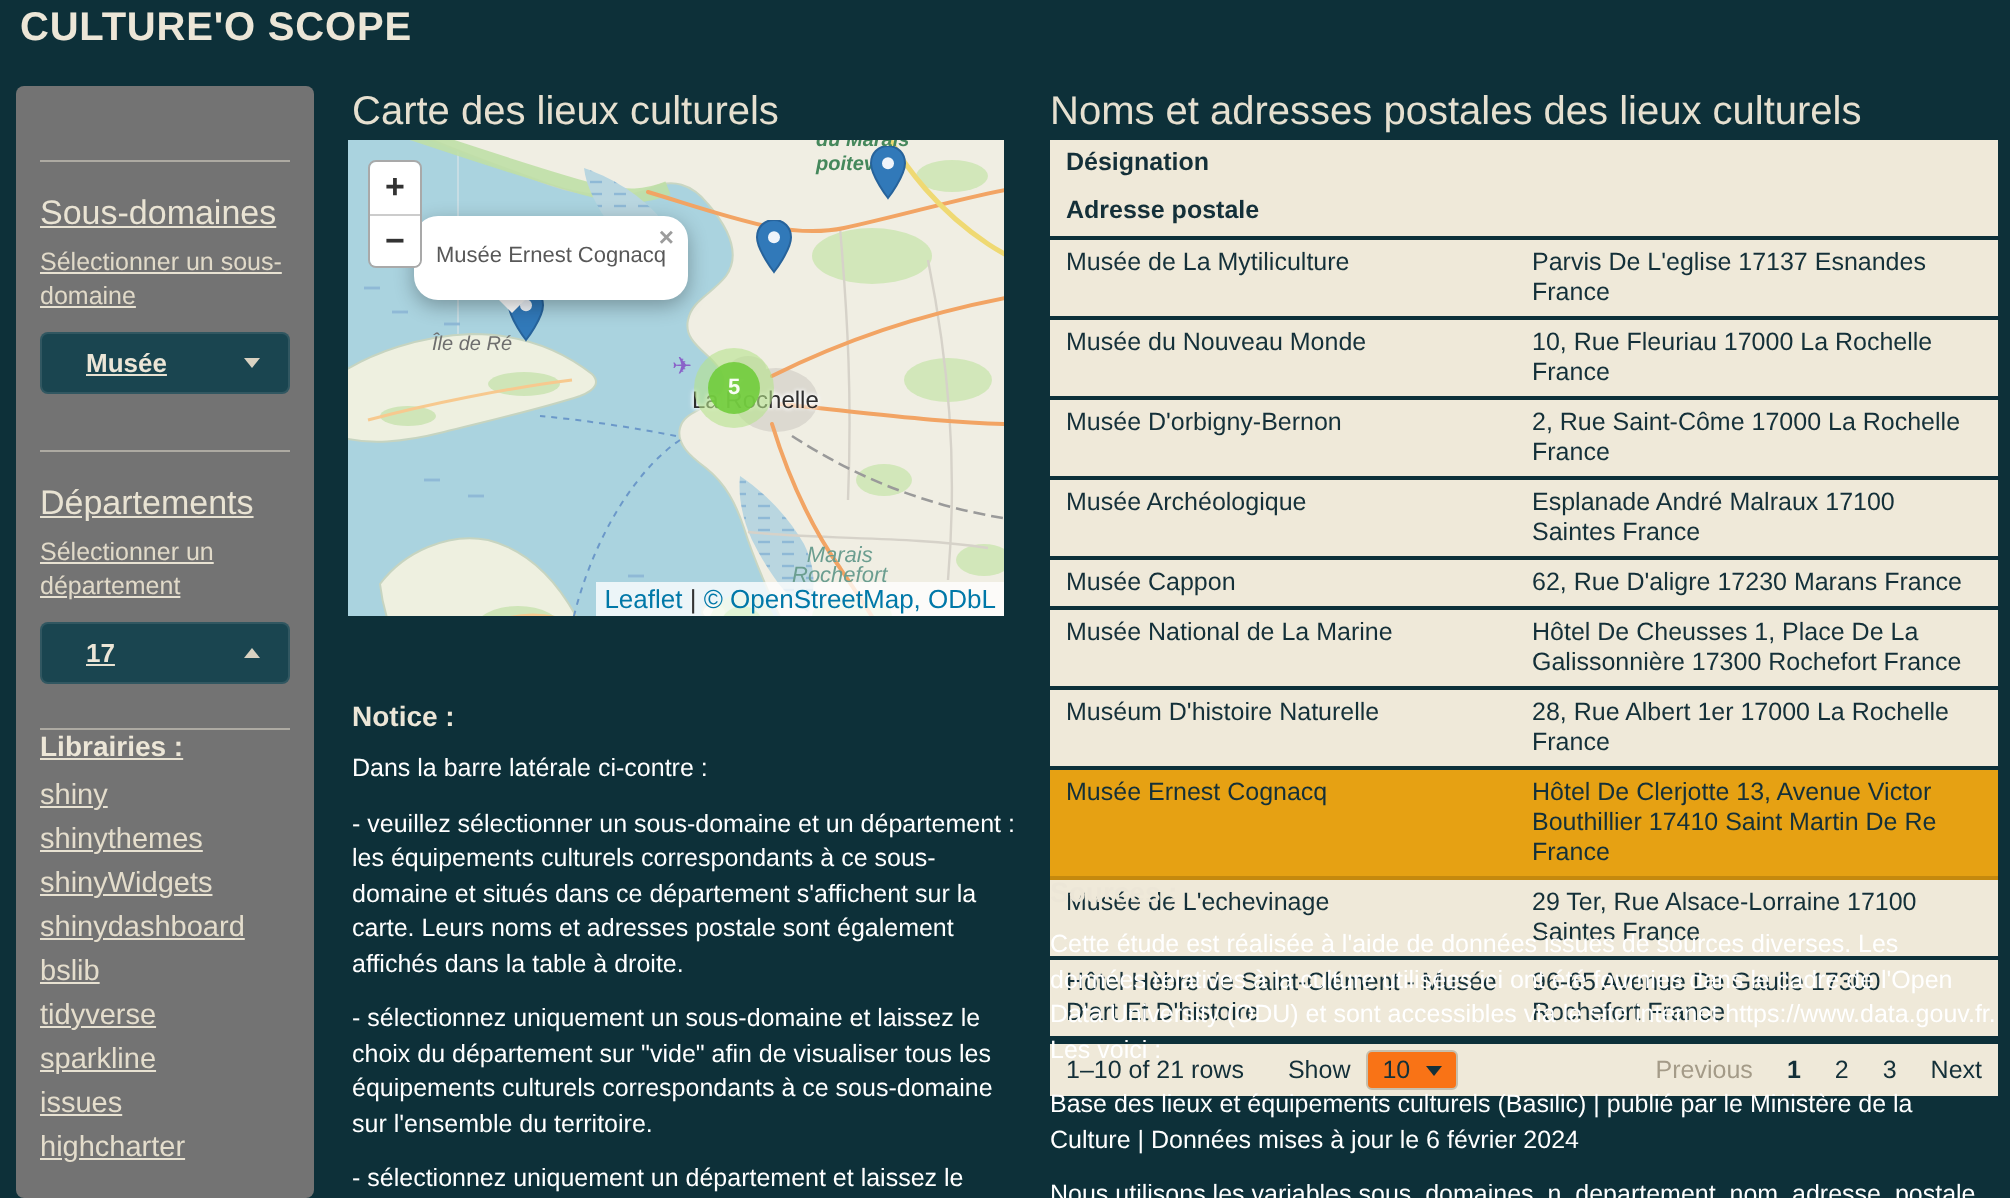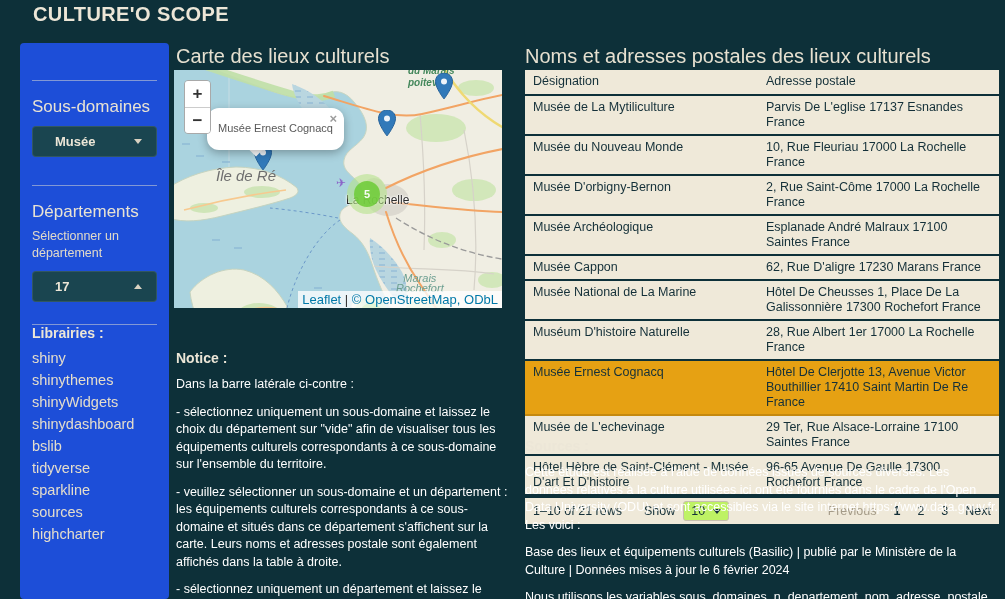--- a/index.html
+++ b/index.html
@@ -9,26 +9,25 @@
     background: #0d3039;
     overflow: hidden;
     font-family: "Liberation Sans", sans-serif;
     color: #e8e2d2;
   }
   
   .app-title {
     position: absolute; left: 10px; top: 3px;
     font-size: 20px; font-weight: 600; letter-spacing: .4px;
     color: #ece6d7;
-    margin-left: 23px;
   }
   
   .sidebar {
-    position: absolute; left: 20px; top: 43px; width: 149px; height: 556px;
-    background: #1d4ed8; border-radius: 4px; padding: 0 12px;
+    position: absolute; left: 8px; top: 43px; width: 149px; height: 556px;
+    background: #737373; border-radius: 4px; padding: 0 12px; text-decoration: underline;
   }
   .sidebar hr { border: 0; border-top: 1px solid rgba(232,226,210,.5); }
   .hr1 { margin-top: 37px; }
   .hr2 { margin-top: 28px; }
   .hr3 { margin-top: 22px; }
   .sb-heading { font-size: 17px; font-weight: 500; color: #e9e3d3; margin-top: 16px; }
   .sb-label   { font-size: 12.5px; line-height: 17px; color: #e1dac9; margin-top: 6px; }
   .sb-select {
     margin-top: 9px; height: 31px; width: 125px;
     background: #1a4550; border: 1px solid rgba(255,255,255,.10); border-radius: 4px;
@@ -45,21 +44,21 @@
   .col-heading { position: absolute; top: 45px; font-size: 20px; font-weight: 500; color: #e6e0d0; }
   .map-heading   { left: 176px; }
   .table-heading { left: 525px; }
   
   .map {
     position: absolute; left: 174px; top: 70px; width: 328px; height: 238px;
     background: #aad3df; overflow: hidden; cursor: grab;
   }
   .map svg.base { position: absolute; left: 0; top: 0; }
   .map-label { position: absolute; white-space: nowrap; }
-  .lbl-re { left: 42px; top: 97px; font-size: 15px; font-style: italic; color: #6e6e6e; }
+  .lbl-re { left: 42px; top: 97px; font-size: 10px; font-style: italic; color: #6e6e6e; }
   .lbl-lr { left: 172px; top: 123px; font-size: 12px; color: #2d2d2d;
             text-shadow: 0 0 2px #fff, 0 0 2px #fff, 0 0 3px #fff; }
   .lbl-marais { left: 222px; top: 203px; font-size: 11px; font-style: italic; color: #6b9e90; line-height: 10px; text-align:center; }
   .lbl-poitevin { left: 234px; top: -5px; font-size: 10px; font-style: italic; font-weight: 600; color: #45885c; line-height: 12px; }
   .lbl-plane { left: 162px; top: 106px; font-size: 12px; color: #8a63c9; }
   .marker { position: absolute; width: 18px; height: 27px; cursor: pointer; }
   .mk-a { left: 80px;  top: 74px; }
   .mk-b { left: 204px; top: 40px; }
   .mk-c { left: 261px; top: 3px;  }
   .cluster { position: absolute; border-radius: 50%; background: rgba(181,226,140,.6);
@@ -98,48 +97,49 @@
   .sources { position: absolute; left: 525px; top: 438px; width: 474px; }
   .txt-heading { font-size: 14px; font-weight: 700; color: #ece6d7; }
   .notice p, .sources p { font-size: 12.5px; line-height: 17.5px; color: #ffffff; margin-top: 10px; }
   
   .tablewrap {
     position: absolute; left: 525px; top: 70px; width: 474px;
     background: #efe9d9; color: #143039; font-size: 12.5px;
   }
   .trow { display: flex; border-bottom: 2px solid #0d3039; cursor: pointer; }
   .trow:last-of-type { border-bottom: 0; }
-  .thead { font-weight: 400; }
+  .thead { font-weight: 700; flex-direction: column; }
   .thead .td { padding: 4px 8px 5px; }
   .td { line-height: 15px; padding: 4px 8px; }
   .td.name { width: 233px; flex: none; }
   .td.addr { flex: 1; }
   .trow.selected { background: #e6a113; border-bottom-color: #c5890e; }
   .pager { display: flex; align-items: center; border-top: 2px solid #0d3039;
            padding: 5px 8px; height: 28px; }
   .pg-info { margin-right: 22px; }
   .pg-show { margin-right: 8px; }
   .pg-select { display: inline-flex; align-items: center; gap: 8px;
-           border: 1px solid #c6bfad; border-radius: 3px; background: #bef264;
+           border: 1px solid #c6bfad; border-radius: 3px; background: #f97316;
            padding: 2px 7px; cursor: pointer; }
   .pg-select .tri { width:0; height:0; border-left:4px solid transparent; border-right:4px solid transparent; border-top:5px solid #143039; }
   .pg-right { margin-left: auto; display: flex; align-items: center; gap: 17px; }
   .pg-prev { color: #a49b88; cursor: default; }
   .page { cursor: pointer; }
   .page.current { font-weight: 700; }
   .pg-next { cursor: pointer; }
 </style>
 </head>
 <body>
 
 <h1 class="app-title">CULTURE'O SCOPE</h1>
 
 <aside class="sidebar">
   <hr class="hr1">
   <div class="sb-heading">Sous-domaines</div>
+  <div class="sb-label">Sélectionner un sous-domaine</div>
   <div class="sb-select">
     <span class="val">Musée</span>
     <span class="tri-down"></span>
   </div>
   <hr class="hr2">
   <div class="sb-heading">Départements</div>
   <div class="sb-label">Sélectionner un département</div>
   <div class="sb-select">
     <span class="val">17</span>
     <span class="tri-up"></span>
@@ -155,21 +155,21 @@
       <li>shinyWidgets</li>
 
       <li>shinydashboard</li>
 
       <li>bslib</li>
 
       <li>tidyverse</li>
 
       <li>sparkline</li>
 
-      <li>sources</li>
+      <li>issues</li>
 
       <li>highcharter</li>
 
   </ul>
 </aside>
 
 <h2 class="col-heading map-heading">Carte des lieux culturels</h2>
 
 <div class="map">
   <svg class="base" width="328" height="269" viewBox="0 0 328 269">
@@ -298,23 +298,23 @@
   </div>
 
   <div class="attribution"><span class="alink">Leaflet</span><span> | </span><span class="alink">© OpenStreetMap, ODbL</span></div>
 </div>
 
 <div class="notice">
   <div class="txt-heading">Notice :</div>
 
     <p>Dans la barre latérale ci-contre :</p>
 
+    <p>- veuillez sélectionner un sous-domaine et un département : les équipements culturels correspondants à ce sous-domaine et situés dans ce département s'affichent sur la carte. Leurs noms et adresses postale sont également affichés dans la table à droite.</p>
+
     <p>- sélectionnez uniquement un sous-domaine et laissez le choix du département sur "vide" afin de visualiser tous les équipements culturels correspondants à ce sous-domaine sur l'ensemble du territoire.</p>
-
-    <p>- veuillez sélectionner un sous-domaine et un département : les équipements culturels correspondants à ce sous-domaine et situés dans ce département s'affichent sur la carte. Leurs noms et adresses postale sont également affichés dans la table à droite.</p>
 
     <p>- sélectionnez uniquement un département et laissez le choix du sous-domaine sur "vide" afin de visualiser tous les équipements culturels situés dans ce département (quel que soit le sous-</p>
 
 </div>
 
 <h2 class="col-heading table-heading">Noms et adresses postales des lieux culturels</h2>
 
 <div class="tablewrap">
   <div class="trow thead">
     <div class="td name">Désignation</div>

